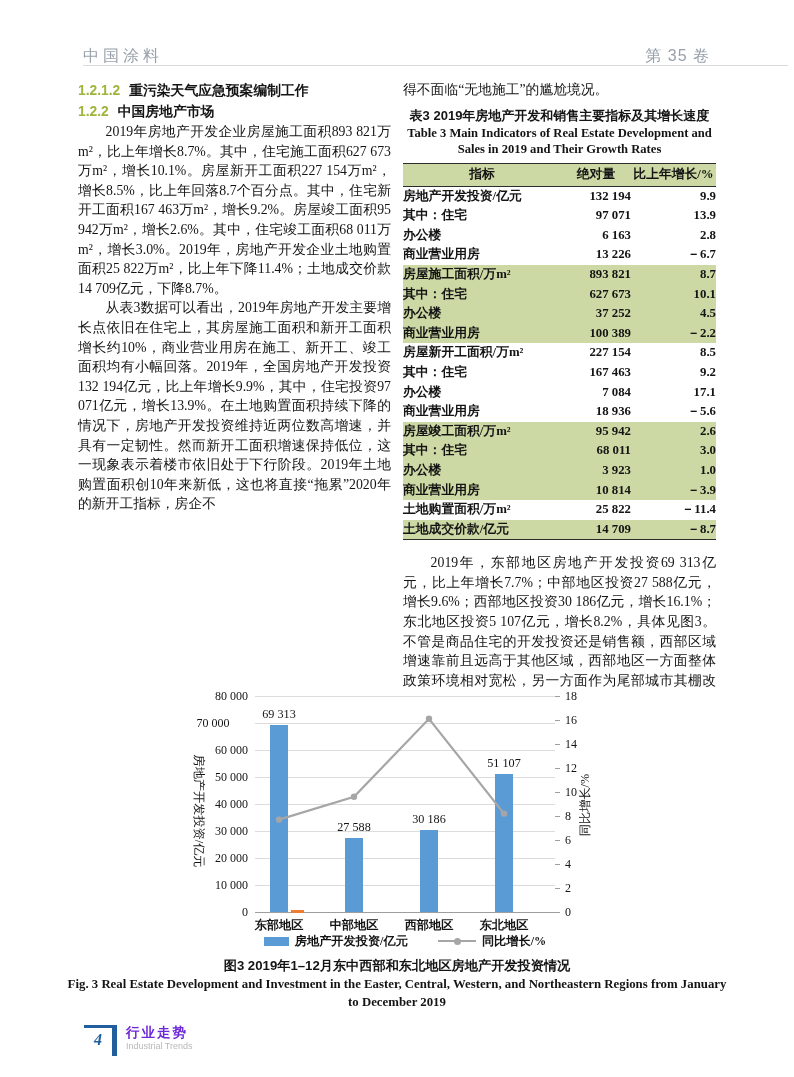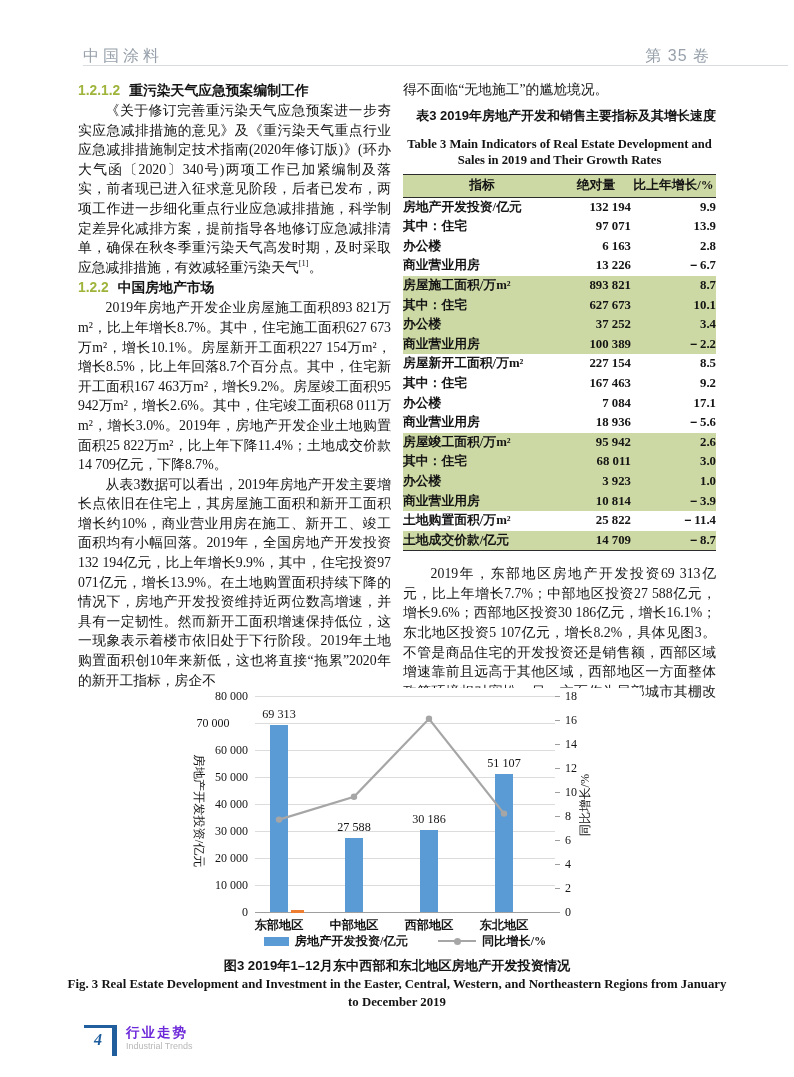--- a/index.html
+++ b/index.html
@@ -15,23 +15,23 @@
   .col{position:absolute;top:80px;width:313px;font-size:13.8px;line-height:19.6px;text-align:justify;}
   .col-l{left:78px;}
   .col-r{left:403px;}
   .para{margin:0;text-indent:2em;}
   .para.noindent{text-indent:0;}
   .sec{display:flex;gap:9px;align-items:baseline;font-weight:bold;line-height:21px;
        font-family:"Liberation Sans","DejaVu Sans",sans-serif;font-size:13.8px;}
   .sec .num{color:#9eb43b;}
   sup.ref{font-size:8.5px;line-height:0;}
   
-  .tcap-zh{margin-top:7px;text-align:right;font-weight:bold;font-size:13px;line-height:17px;
+  .tcap-zh{margin-top:7px;text-align:center;font-weight:bold;font-size:13px;line-height:17px;
            font-family:"Liberation Sans","DejaVu Sans",sans-serif;}
-  .tcap-en{margin-top:12px;text-align:center;font-weight:bold;font-size:12.6px;line-height:16.5px;}
+  .tcap-en{margin-top:1px;text-align:center;font-weight:bold;font-size:12.6px;line-height:16.5px;}
   table.tbl{width:100%;border-collapse:collapse;margin-top:5px;font-size:12.8px;font-weight:bold;
             border-top:1.5px solid #2b2b2b;border-bottom:1.5px solid #2b2b2b;}
   table.tbl th{background:#cdd9a4;height:22px;font-weight:bold;border-bottom:1px solid #2b2b2b;
                text-align:center;padding:0;}
   table.tbl td{height:19px;padding:0;}
   td.c1{text-align:left;}
   td.c2{text-align:right;padding-right:15px;}
   td.c3{text-align:right;padding-right:32px;}
   tr.band td{background:#cdd9a4;}
   td.i0{padding-left:8px;} td.i1{padding-left:24px;} td.i2{padding-left:56px;}
@@ -81,21 +81,20 @@
   <div class="phead">
     <span class="jname">中国涂料</span>
     <span class="vol">第 35 卷</span>
   </div>
 
   <div class="col col-l">
     <div class="sec">
       <span class="num">1.2.1.2</span>
       <span>重污染天气应急预案编制工作</span>
     </div>
-    <p class="para"><span>《关于修订完善重污染天气应急预案进一步夯实应急减排措施的意见》及《重污染天气重点行业应急减排措施制定技术指南(2020年修订版)》(环办大气函〔2020〕340号)两项工作已加紧编制及落实，前者现已进入征求意见阶段，后者已发布，两项工作进一步细化重点行业应急减排措施，科学制定差异化减排方案，提前指导各地修订应急减排清单，确保在秋冬季重污染天气高发时期，及时采取应急减排措施，有效减轻重污染天气</span><sup class="ref">[1]</sup><span>。</span></p>
     <div class="sec">
       <span class="num">1.2.2</span>
       <span>中国房地产市场</span>
     </div>
     <p class="para">2019年房地产开发企业房屋施工面积893 821万m²，比上年增长8.7%。其中，住宅施工面积627 673万m²，增长10.1%。房屋新开工面积227 154万m²，增长8.5%，比上年回落8.7个百分点。其中，住宅新开工面积167 463万m²，增长9.2%。房屋竣工面积95 942万m²，增长2.6%。其中，住宅竣工面积68 011万m²，增长3.0%。2019年，房地产开发企业土地购置面积25 822万m²，比上年下降11.4%；土地成交价款14 709亿元，下降8.7%。</p>
     <p class="para">从表3数据可以看出，2019年房地产开发主要增长点依旧在住宅上，其房屋施工面积和新开工面积增长约10%，商业营业用房在施工、新开工、竣工面积均有小幅回落。2019年，全国房地产开发投资132 194亿元，比上年增长9.9%，其中，住宅投资97 071亿元，增长13.9%。在土地购置面积持续下降的情况下，房地产开发投资维持近两位数高增速，并具有一定韧性。然而新开工面积增速保持低位，这一现象表示着楼市依旧处于下行阶段。2019年土地购置面积创10年来新低，这也将直接“拖累”2020年的新开工指标，房企不</p>
   </div>
 
   <div class="col col-r">
     <p class="para noindent">得不面临“无地施工”的尴尬境况。</p>
@@ -141,21 +140,21 @@
             <td class="c3">8.7</td>
           </tr>
           <tr class="band">
             <td class="c1 i1">其中：住宅</td>
             <td class="c2">627 673</td>
             <td class="c3">10.1</td>
           </tr>
           <tr class="band">
             <td class="c1 i2">办公楼</td>
             <td class="c2">37 252</td>
-            <td class="c3">3.4</td>
+            <td class="c3">4.5</td>
           </tr>
           <tr class="band">
             <td class="c1 i2">商业营业用房</td>
             <td class="c2">100 389</td>
             <td class="c3">－2.2</td>
           </tr>
           <tr>
             <td class="c1 i0">房屋新开工面积/万m²</td>
             <td class="c2">227 154</td>
             <td class="c3">8.5</td>

